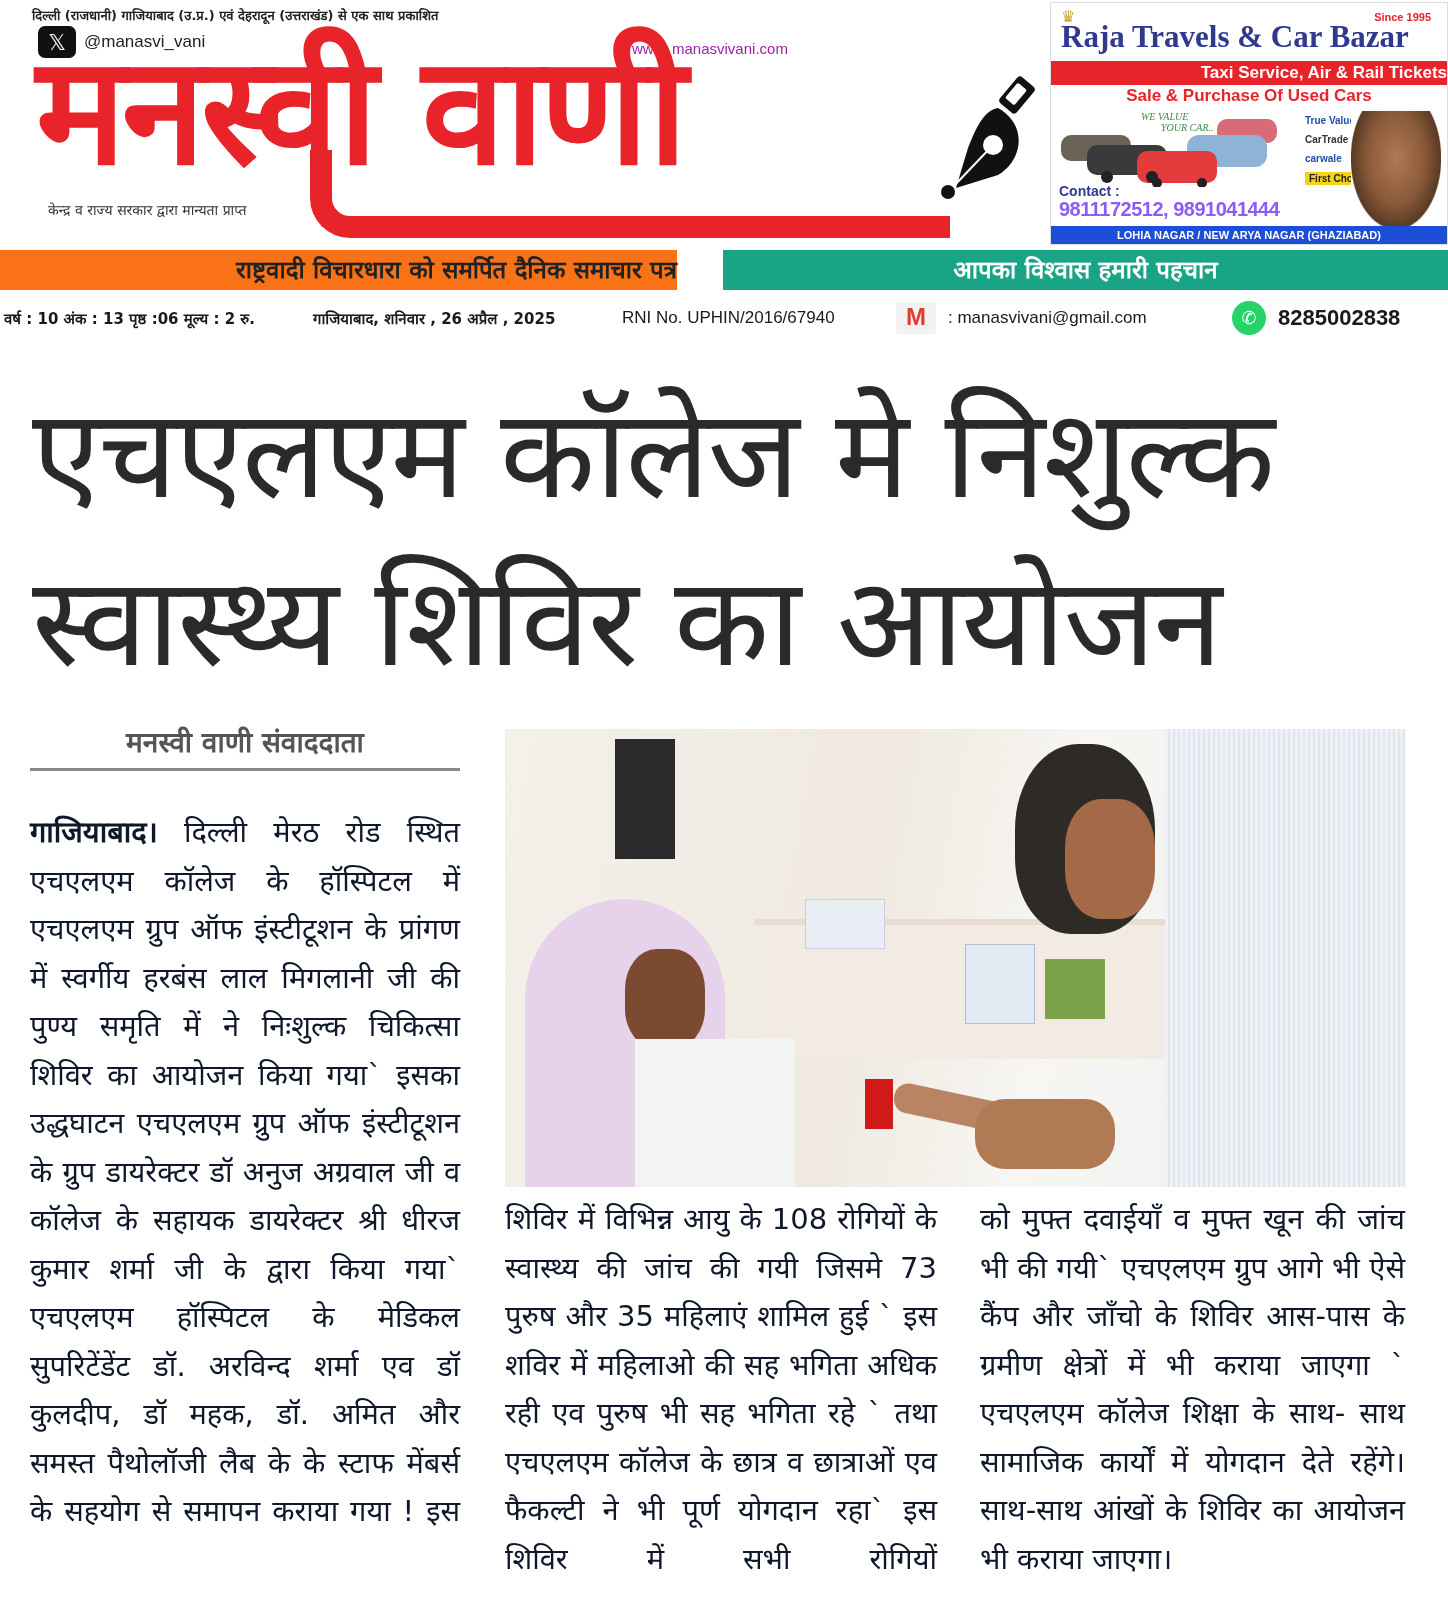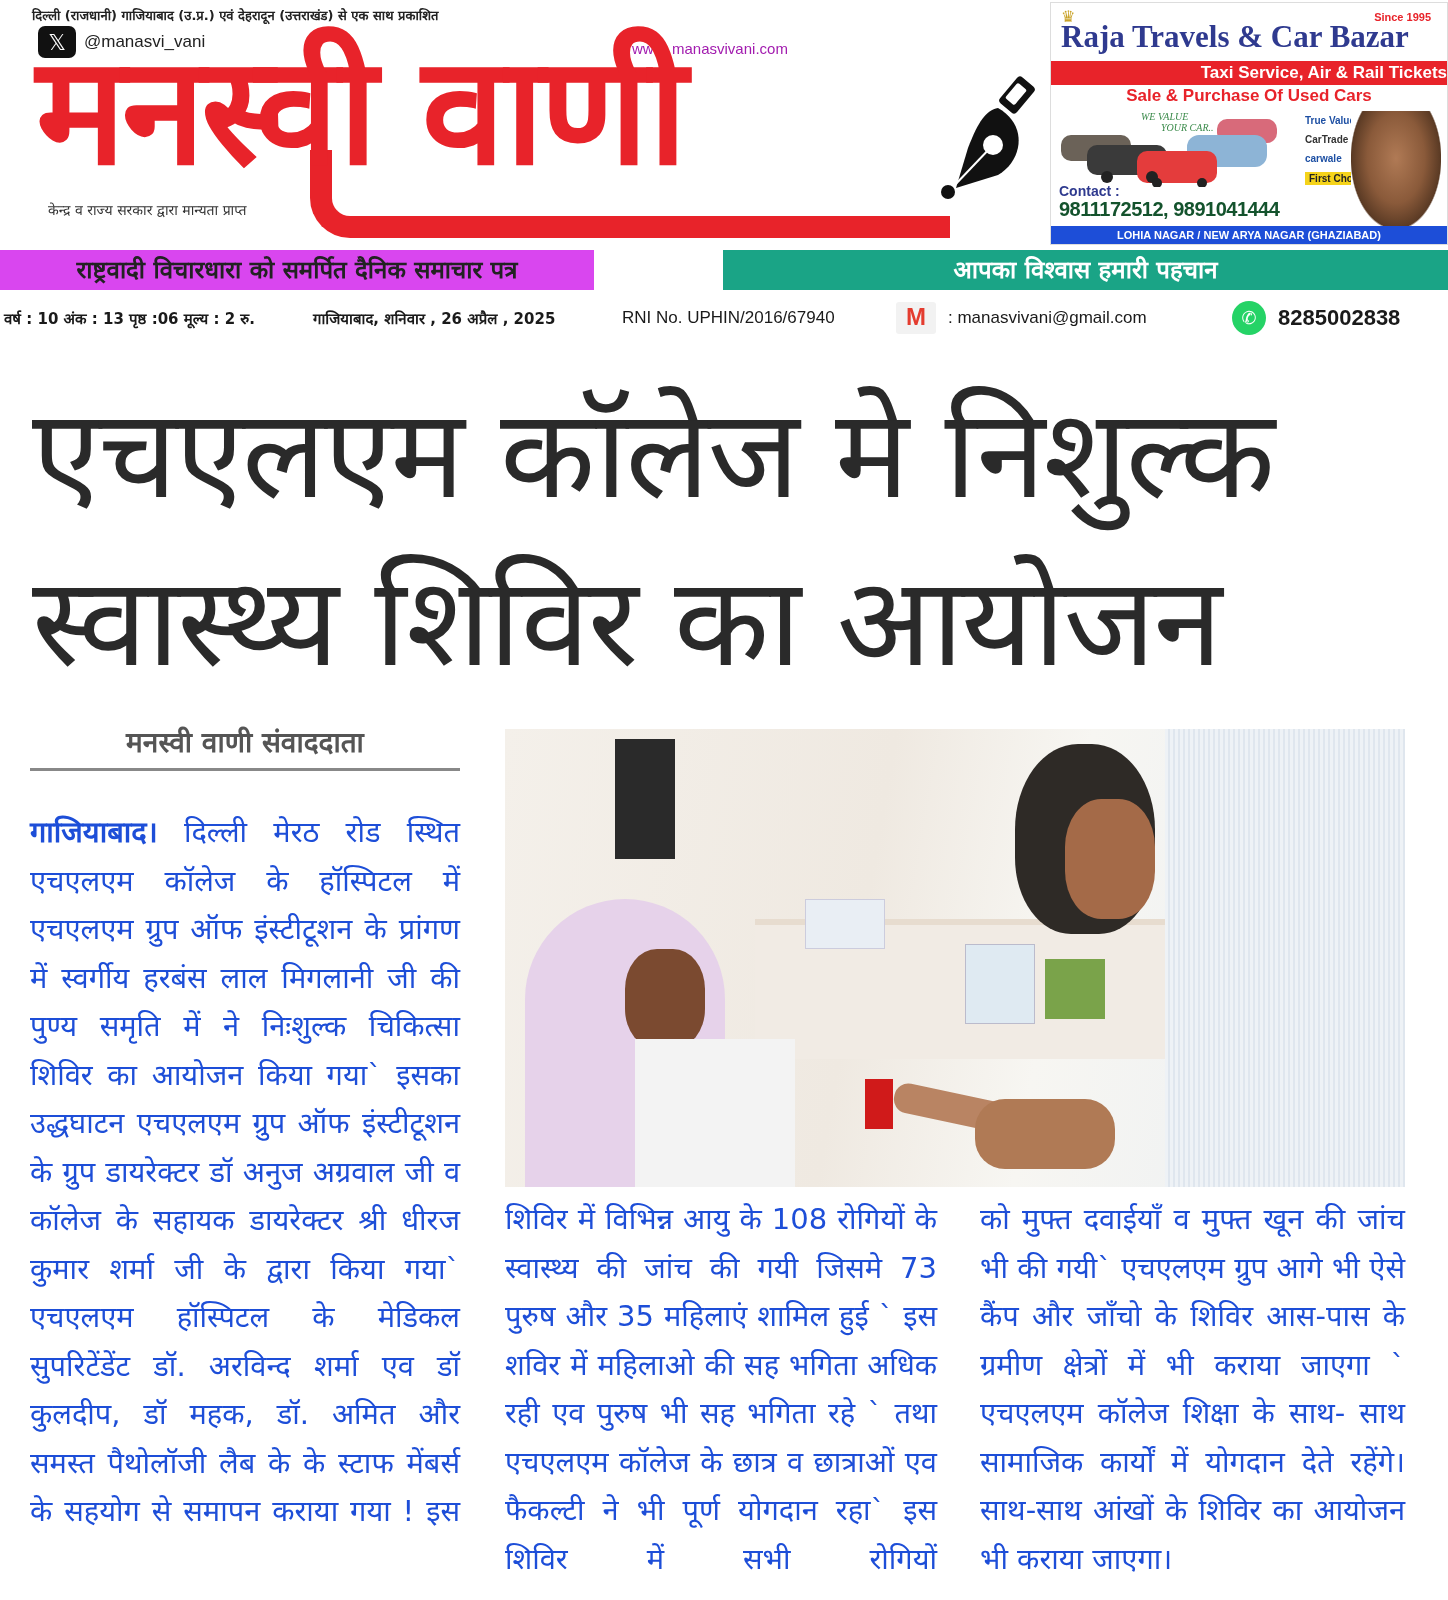--- a/index.html
+++ b/index.html
@@ -19,36 +19,36 @@
     .ad-crown { position: absolute; left: 10px; top: 4px; font-size: 16px; color: #c9a227; }
     .ad-title { position: absolute; left: 10px; top: 16px; font-size: 31px; font-weight: bold; color: #2f3a8f; font-family: "Liberation Serif", serif; white-space: nowrap; }
     .ad-red { position: absolute; left: 0; top: 58px; width: 100%; height: 24px; background: #e8232a; color: #fff; font-size: 17px; font-weight: bold; text-align: right; line-height: 24px; font-family: "Liberation Sans", sans-serif; }
     .ad-sale { position: absolute; left: 0; top: 83px; width: 100%; text-align: center; color: #e8232a; font-size: 17px; font-weight: bold; font-family: "Liberation Sans", sans-serif; }
     .ad-value { position: absolute; left: 90px; top: 108px; font-size: 10px; color: #3a8a4a; font-style: italic; font-family: "Liberation Serif", serif; line-height: 1.1; }
     .ad-cars { position: absolute; left: 6px; top: 112px; width: 230px; height: 72px; }
     .ad-brands { position: absolute; left: 254px; top: 112px; display: flex; flex-direction: column; gap: 8px; font-size: 10px; font-family: "Liberation Sans", sans-serif; }
     .ad-brand { font-weight: bold; }
     .ad-person { position: absolute; right: 6px; top: 108px; width: 90px; height: 118px; background: radial-gradient(ellipse at 50% 40%, #b07a55 0%, #8a5a3a 45%, #5a3a24 70%, #fff 72%); }
     .ad-contact { position: absolute; left: 8px; top: 180px; font-size: 14px; font-weight: bold; color: #2f3a8f; font-family: "Liberation Sans", sans-serif; }
-    .ad-phones { position: absolute; left: 8px; top: 195px; font-size: 20px; font-weight: bold; color: #14532d; font-family: "Liberation Sans", sans-serif; letter-spacing: -0.5px; }
+    .ad-phones { position: absolute; left: 8px; top: 195px; font-size: 20px; font-weight: bold; color: #8b5cf6; font-family: "Liberation Sans", sans-serif; letter-spacing: -0.5px; }
     .ad-address { position: absolute; left: 0; bottom: 0; width: 100%; height: 18px; background: #1d4ed8; color: #fff; font-size: 11px; font-weight: bold; text-align: center; line-height: 18px; font-family: "Liberation Sans", sans-serif; }
-    .tagline-left { position: absolute; left: 0; top: 250px; width: 594px; height: 40px; background: #d946ef; text-align: center; font-size: 24px; font-weight: bold; color: #222; line-height: 40px; }
+    .tagline-left { position: absolute; left: 0; top: 250px; width: 677px; height: 40px; background: #f97316; text-align: right; font-size: 24px; font-weight: bold; color: #222; line-height: 40px; }
     .tagline-right { position: absolute; left: 723px; top: 250px; width: 725px; height: 40px; background: #1aa486; text-align: center; font-size: 24px; font-weight: bold; color: #fff; line-height: 40px; }
     .infobar { position: absolute; left: 0; top: 298px; width: 1448px; height: 40px; display: flex; align-items: center; font-size: 15px; }
     .info-issue { position: absolute; left: 4px; font-weight: bold; font-size: 15px; }
     .info-date { position: absolute; left: 313px; font-weight: bold; font-size: 15px; }
     .info-rni { position: absolute; left: 622px; font-family: "Liberation Sans", sans-serif; font-size: 17px; }
     .gmail-icon { position: absolute; left: 896px; width: 40px; height: 32px; background: #f2f2f2; border-radius: 3px; }
     .gmail-icon::before { content: "M"; position: absolute; left: 0; top: 0; width: 40px; text-align: center; font-size: 24px; font-weight: bold; color: #e43c2f; font-family: "Liberation Sans", sans-serif; line-height: 30px; }
     .info-email { position: absolute; left: 948px; font-family: "Liberation Sans", sans-serif; font-size: 17px; }
     .whatsapp-icon { position: absolute; left: 1232px; width: 34px; height: 34px; background: #25d366; border-radius: 50%; color: #fff; font-size: 18px; text-align: center; line-height: 34px; }
     .info-phone { position: absolute; left: 1278px; font-family: Liberation Sans, sans-serif; font-size: 22px; font-weight: bold; }
     .headline { position: absolute; left: 32px; top: 370px; width: 1400px; font-size: 124px; line-height: 168px; color: #2a2a2a; font-weight: normal; letter-spacing: -2px; }
     .byline { position: absolute; left: 30px; top: 722px; width: 430px; text-align: center; font-size: 28px; font-weight: bold; color: #555; padding-bottom: 8px; border-bottom: 3px solid #888; }
-    .col { position: absolute; font-size: 29px; line-height: 48.5px; text-align: justify; text-align-last: justify; color: #1d4ed8; }
+    .col { position: absolute; font-size: 29px; line-height: 48.5px; text-align: justify; text-align-last: justify; color: #0f172a; }
     .col p { text-align: justify; }
     .col-1 { left: 30px; top: 808px; width: 430px; }
     .col-2 { left: 505px; top: 1195px; width: 432px; }
     .col-3 { left: 980px; top: 1195px; width: 425px; text-align-last: left; }
     .col-1 .lead { font-weight: bold; }
     .photo { position: absolute; left: 505px; top: 729px; width: 900px; height: 458px; background: linear-gradient(100deg, #f4f0ea 0%, #efe9e1 40%, #f7f6f2 60%, #e9eef3 100%); overflow: hidden; }
     .photo .poster { position: absolute; left: 110px; top: 10px; width: 60px; height: 120px; background: #2a2a2a; }
     .photo .woman-scarf { position: absolute; left: 20px; top: 170px; width: 200px; height: 300px; background: #e6d2ea; border-radius: 100px 100px 0 0; }
     .photo .woman-face { position: absolute; left: 120px; top: 220px; width: 80px; height: 100px; background: #7b4a30; border-radius: 40%; }
     .photo .woman-body { position: absolute; left: 130px; top: 310px; width: 160px; height: 160px; background: #f3f3f3; }

